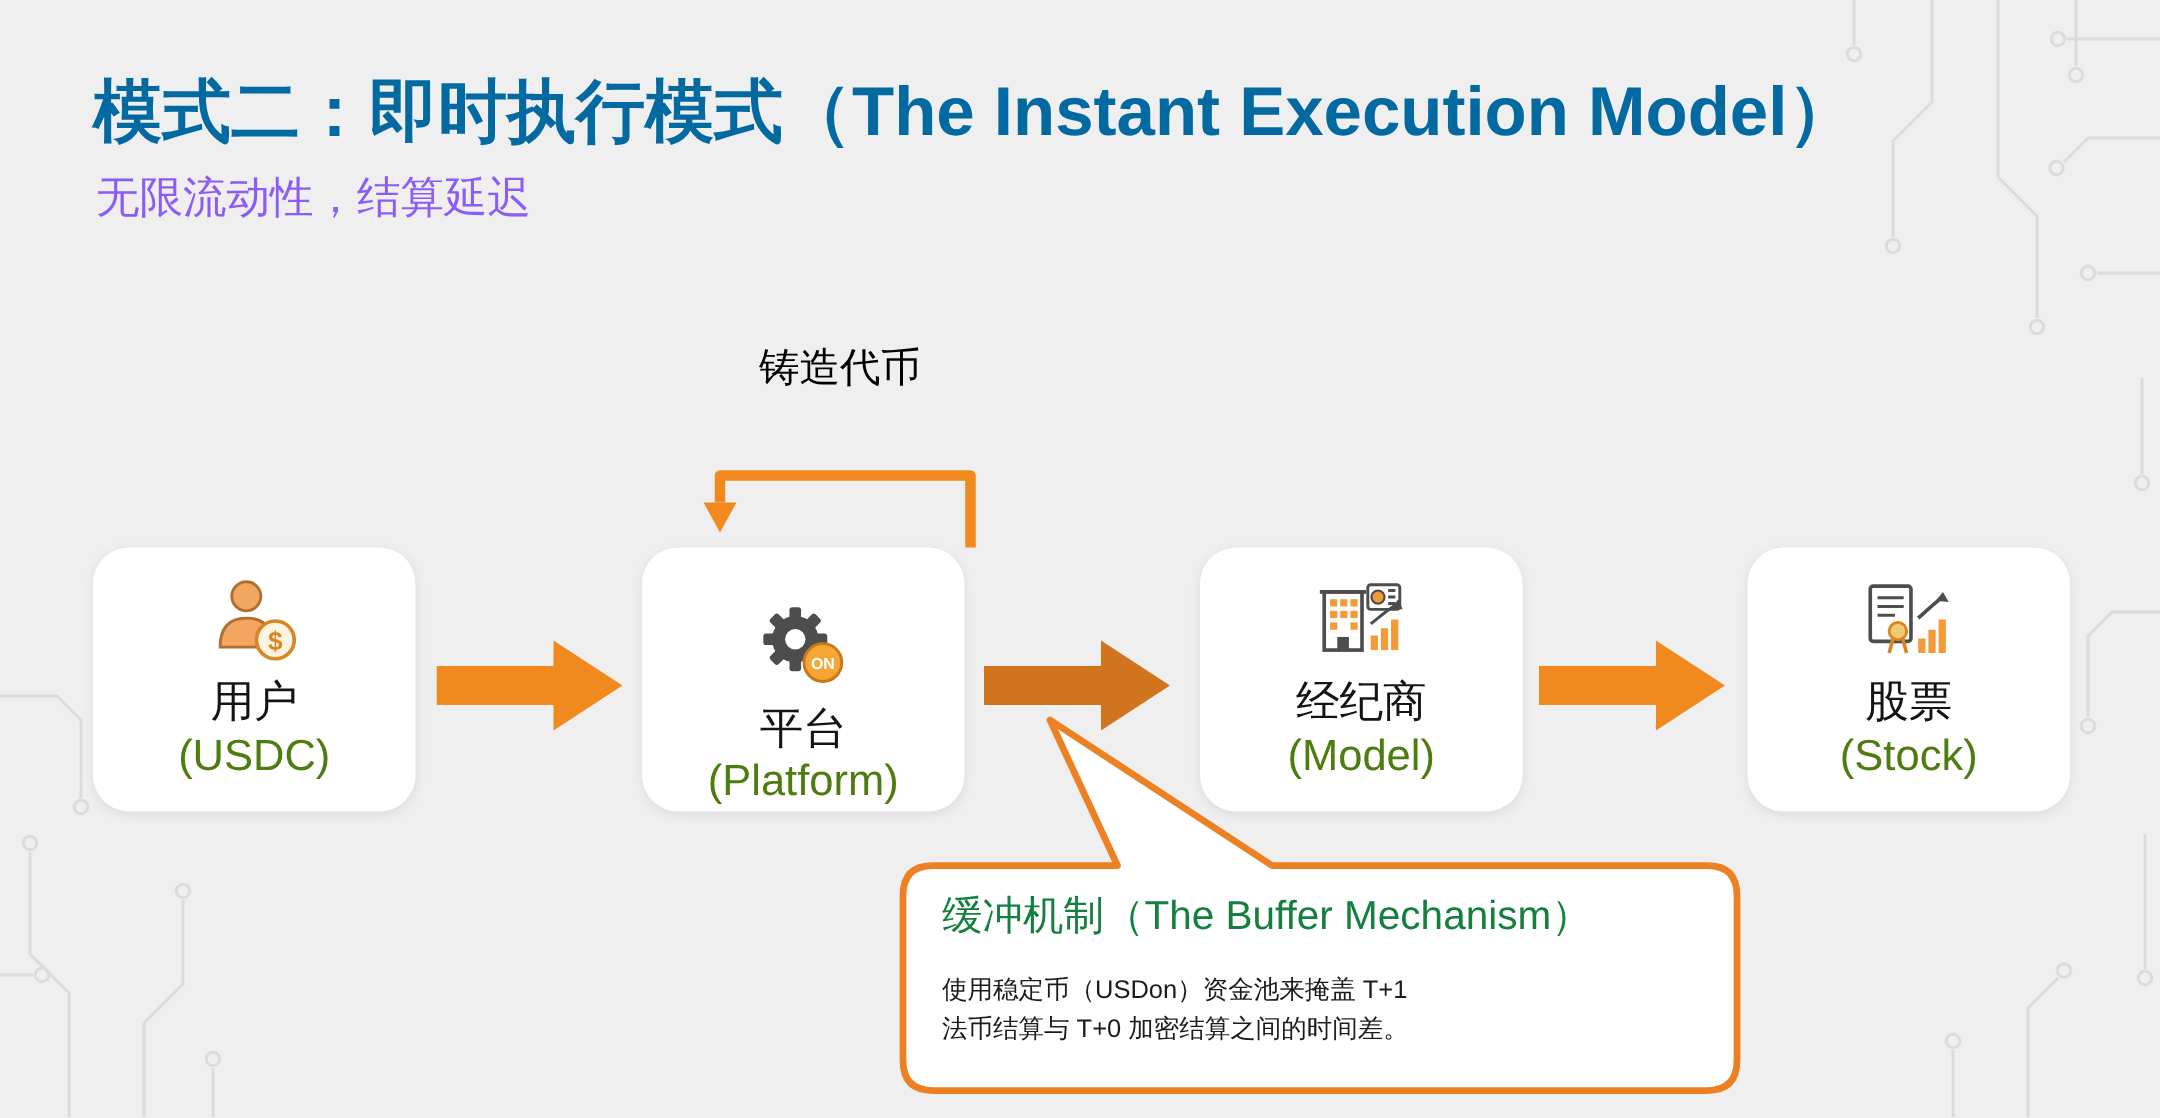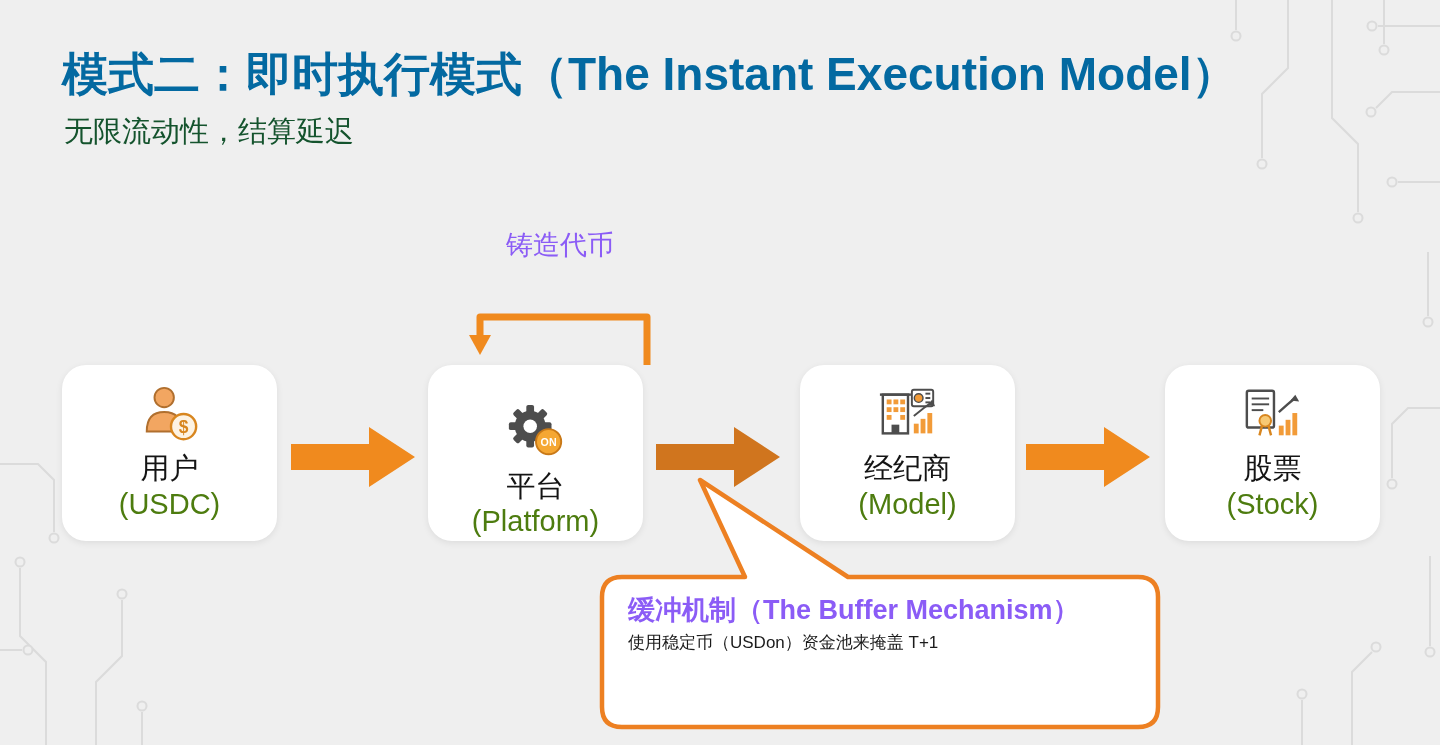--- a/index.html
+++ b/index.html
@@ -15,47 +15,47 @@
   .deco-right { right:0; top:0; }
   .deco-left { left:0; top:400px; }
 
   .title {
     position:absolute; left:62px; top:44px;
     font-size:46px; font-weight:700; color:#0369a1; z-index:2;
     white-space:nowrap;
   }
   .subtitle {
     position:absolute; left:64px; top:112px;
-    font-size:29px; color:#14532d; z-index:2; white-space:nowrap;
+    font-size:29px; color:#8b5cf6; z-index:2; white-space:nowrap;
   }
 
   .loop-label {
     position:absolute; left:430px; top:226px; width:260px;
-    text-align:center; font-size:27px; color:#8b5cf6; line-height:1.42; z-index:2;
+    text-align:center; font-size:27px; color:#000000; line-height:1.42; z-index:2;
   }
   .loop-arrow { position:absolute; left:468px; top:303px; z-index:1; }
 
   .node {
     position:absolute; top:365px; width:215px; height:176px;
     background:#FFFFFF; border-radius:24px;
     box-shadow:0 2px 7px rgba(0,0,0,0.08);
     display:flex; flex-direction:column; align-items:center; justify-content:center;
     z-index:2;
   }
   .node-0 { left:62px; } .node-1 { left:428px;justify-content:flex-end; } .node-2 { left:800px; } .node-3 { left:1165px; }
   .node .icon { width:62px; height:62px; margin-bottom:6px; }
   .node .zh { font-size:29px; font-weight:400; color:#141414; line-height:1.2; }
   .node .en { font-size:29px; color:#4d7c0f; line-height:1.3; }
 
   .arrow { position:absolute; top:425px; z-index:2; }
   .arrow-0 { left:291px; } .arrow-1 { left:656px; } .arrow-2 { left:1026px; }
 
   .callout-svg { position:absolute; left:593px; top:468px; z-index:3; }
   .callout-text { position:absolute; left:628px; top:592px; width:515px; z-index:4; }
-  .callout-title { font-size:27px; font-weight:700; color:#8b5cf6; margin-bottom:2px; white-space:nowrap; }
+  .callout-title { font-size:27px; font-weight:400; color:#15803d; margin-bottom:19px; white-space:nowrap; }
   .callout-body { font-size:17px; color:#1b1b1b; line-height:1.5; white-space:nowrap; }
 </style>
 </head>
 <body>
 
 <div class="stage">
 
   <svg class="deco deco-right" width="400" height="745" viewBox="0 0 400 745" fill="none" stroke="#DBDBDB" stroke-width="2">
     <path d="M248 0 V68 L222 94 V158"></path>
       <circle cx="222" cy="164" r="4.5" fill="#EFEFEF"></circle>
@@ -194,15 +194,16 @@
     <div class="zh">股票</div>
     <div class="en">(Stock)</div>
   </div>
 
   <svg class="callout-svg" width="575" height="265" viewBox="0 0 575 265">
     <path d="M29 109 L152 109 L107 12 L255 109 L545 109 Q565 109 565 129 L565 239 Q565 259 545 259 L29 259 Q9 259 9 239 L9 129 Q9 109 29 109 Z" fill="#FFFFFF" stroke="#ED8022" stroke-width="4.5" stroke-linejoin="round"></path>
   </svg>
   <div class="callout-text">
     <div class="callout-title">缓冲机制（The Buffer Mechanism）</div>
     <div class="callout-body">使用稳定币（USDon）资金池来掩盖 T+1</div>
+    <div class="callout-body">法币结算与 T+0 加密结算之间的时间差。</div>
   </div>
 
 </div>
 
 </body></html>

